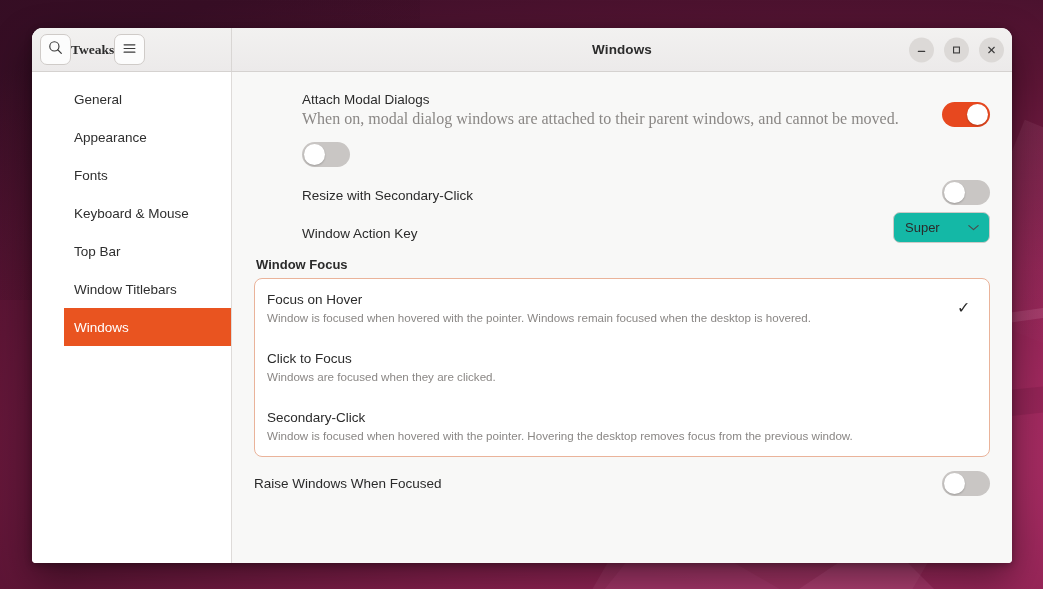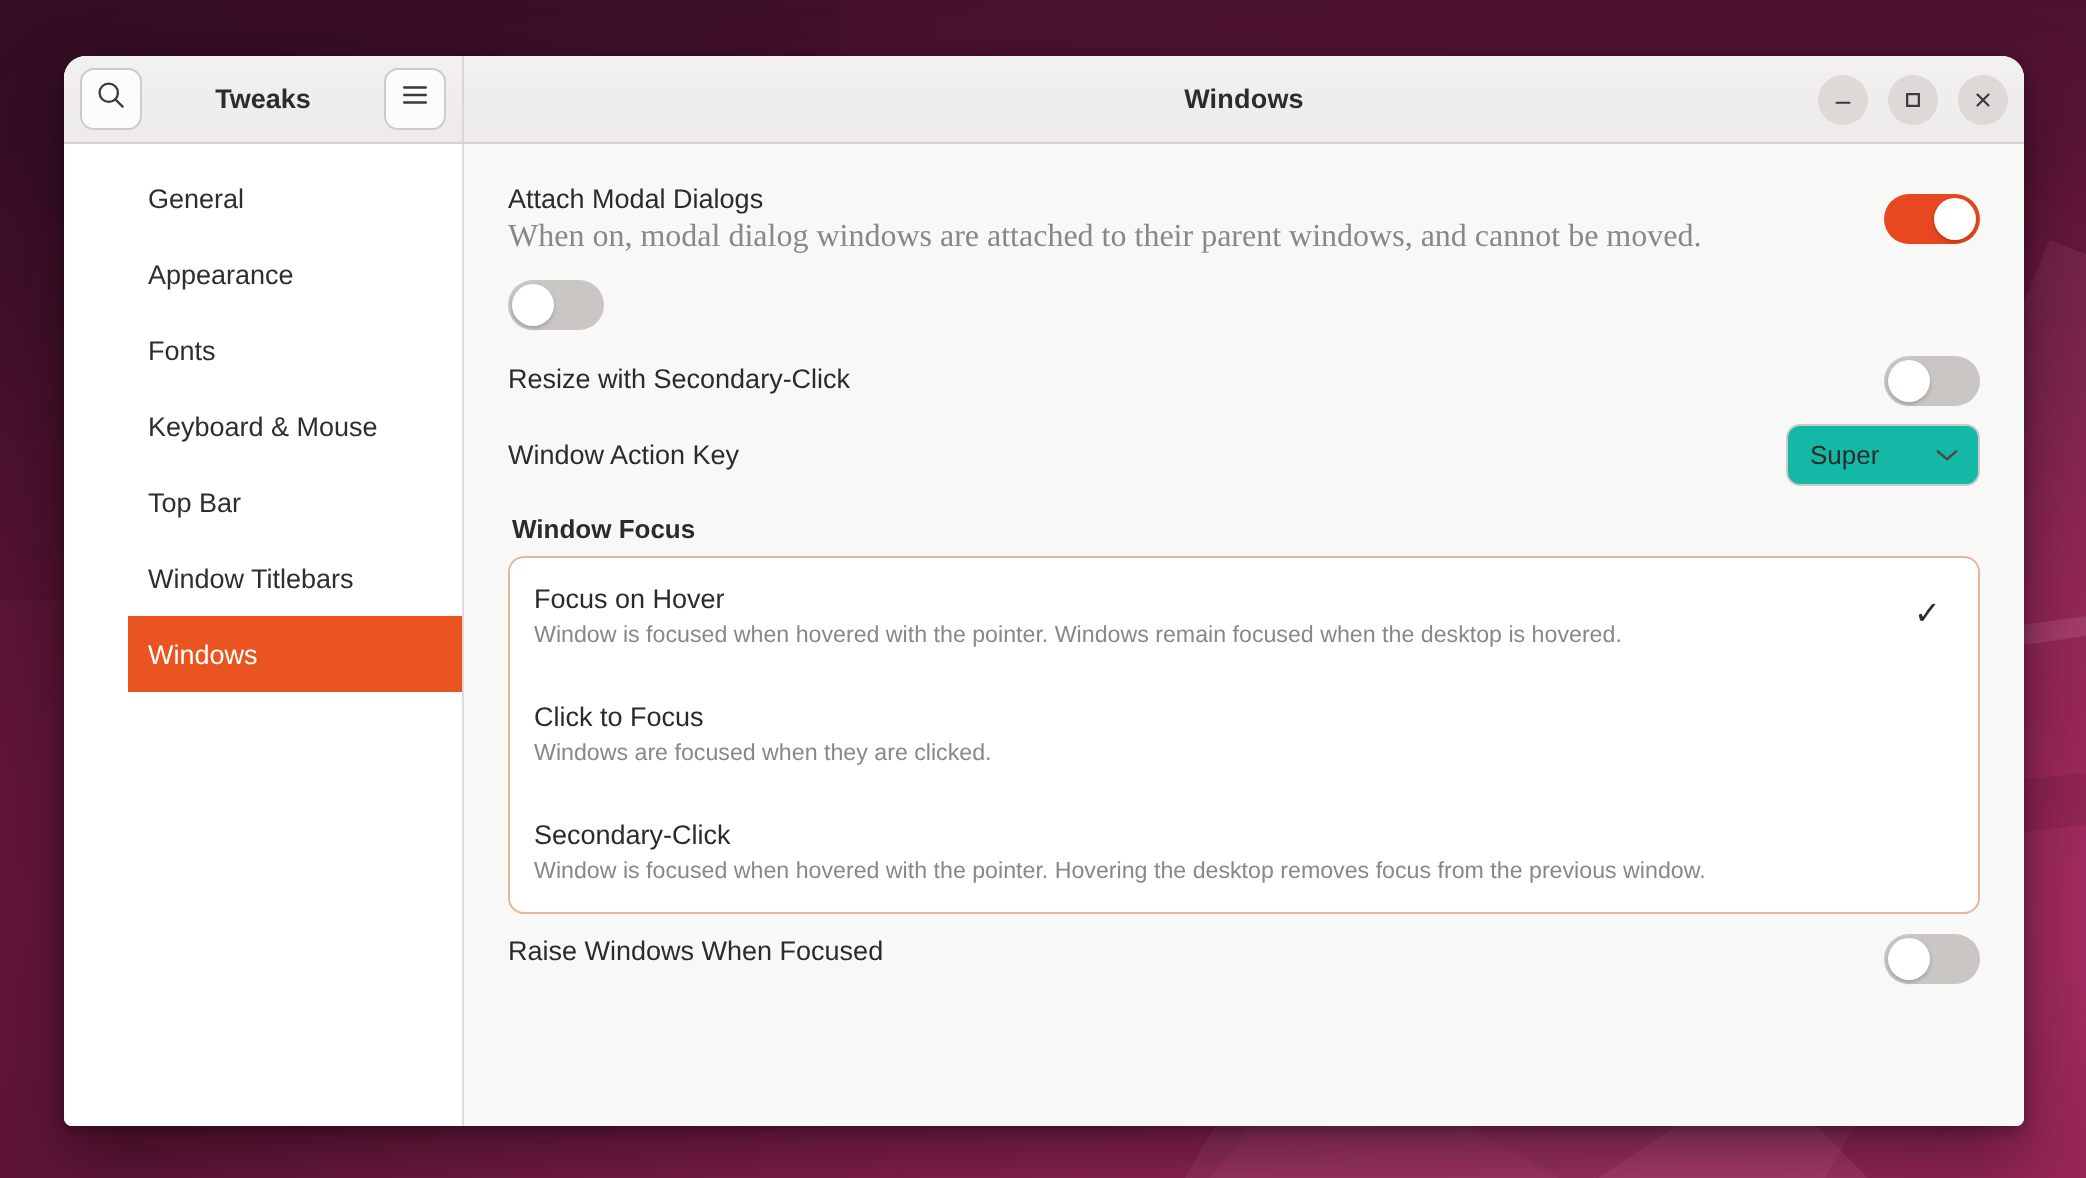--- a/index.html
+++ b/index.html
@@ -92,24 +92,24 @@
     display: flex;
     align-items: stretch;
     background: linear-gradient(180deg, #f2f1f0 0%, #eceaea 100%);
     border-bottom: 1px solid #d5d2d0;
   }
   .hb-left {
     width: 200px;
     flex: 0 0 200px;
     display: flex;
     align-items: center;
-    justify-content: space-between;
     padding: 16px 8px;
     border-right: 1px solid #d9d6d4;
     background: linear-gradient(180deg, #f2f1f0 0%, #eceaea 100%);
+    font-family: Liberation Serif, serif;
   }
   .hb-right {
     flex: 1;
     display: flex;
     align-items: center;
     justify-content: center;
     position: relative;
     padding: 0 10px;
   }
   .hb-title {
@@ -188,23 +188,24 @@
 
   
   #content {
     flex: 1;
     background: #f8f8f7;
     padding: 18px 22px 0 22px;
     overflow: hidden;
   }
   .row {
     display: flex;
-    align-items: center;
+    align-items: flex-end;
     justify-content: space-between;
     min-height: 31px;
+    margin-left: 48px;
   }
   .row-labels { padding-top: 1px; }
   .row-title {
     font-size: 13.5px;
     color: #2b2b2b;
     line-height: 18px;
   }
   .row-sub {
     font-size: 16px;
     color: #8a8785;
@@ -294,21 +295,21 @@
   .check {
     flex: 0 0 16px;
     color: #2b2b2b;
     font-size: 16px;
     line-height: 1;
   }
   .check.hidden { visibility: hidden; }
 
   .row-after {
     display: flex;
-    align-items: flex-start;
+    align-items: center;
     justify-content: space-between;
     min-height: 34px;
     margin-top: 9px;
   }
 </style>
 </head>
 <body>
 
 <div id="desktop">
   <div class="facet facet-g"></div>

